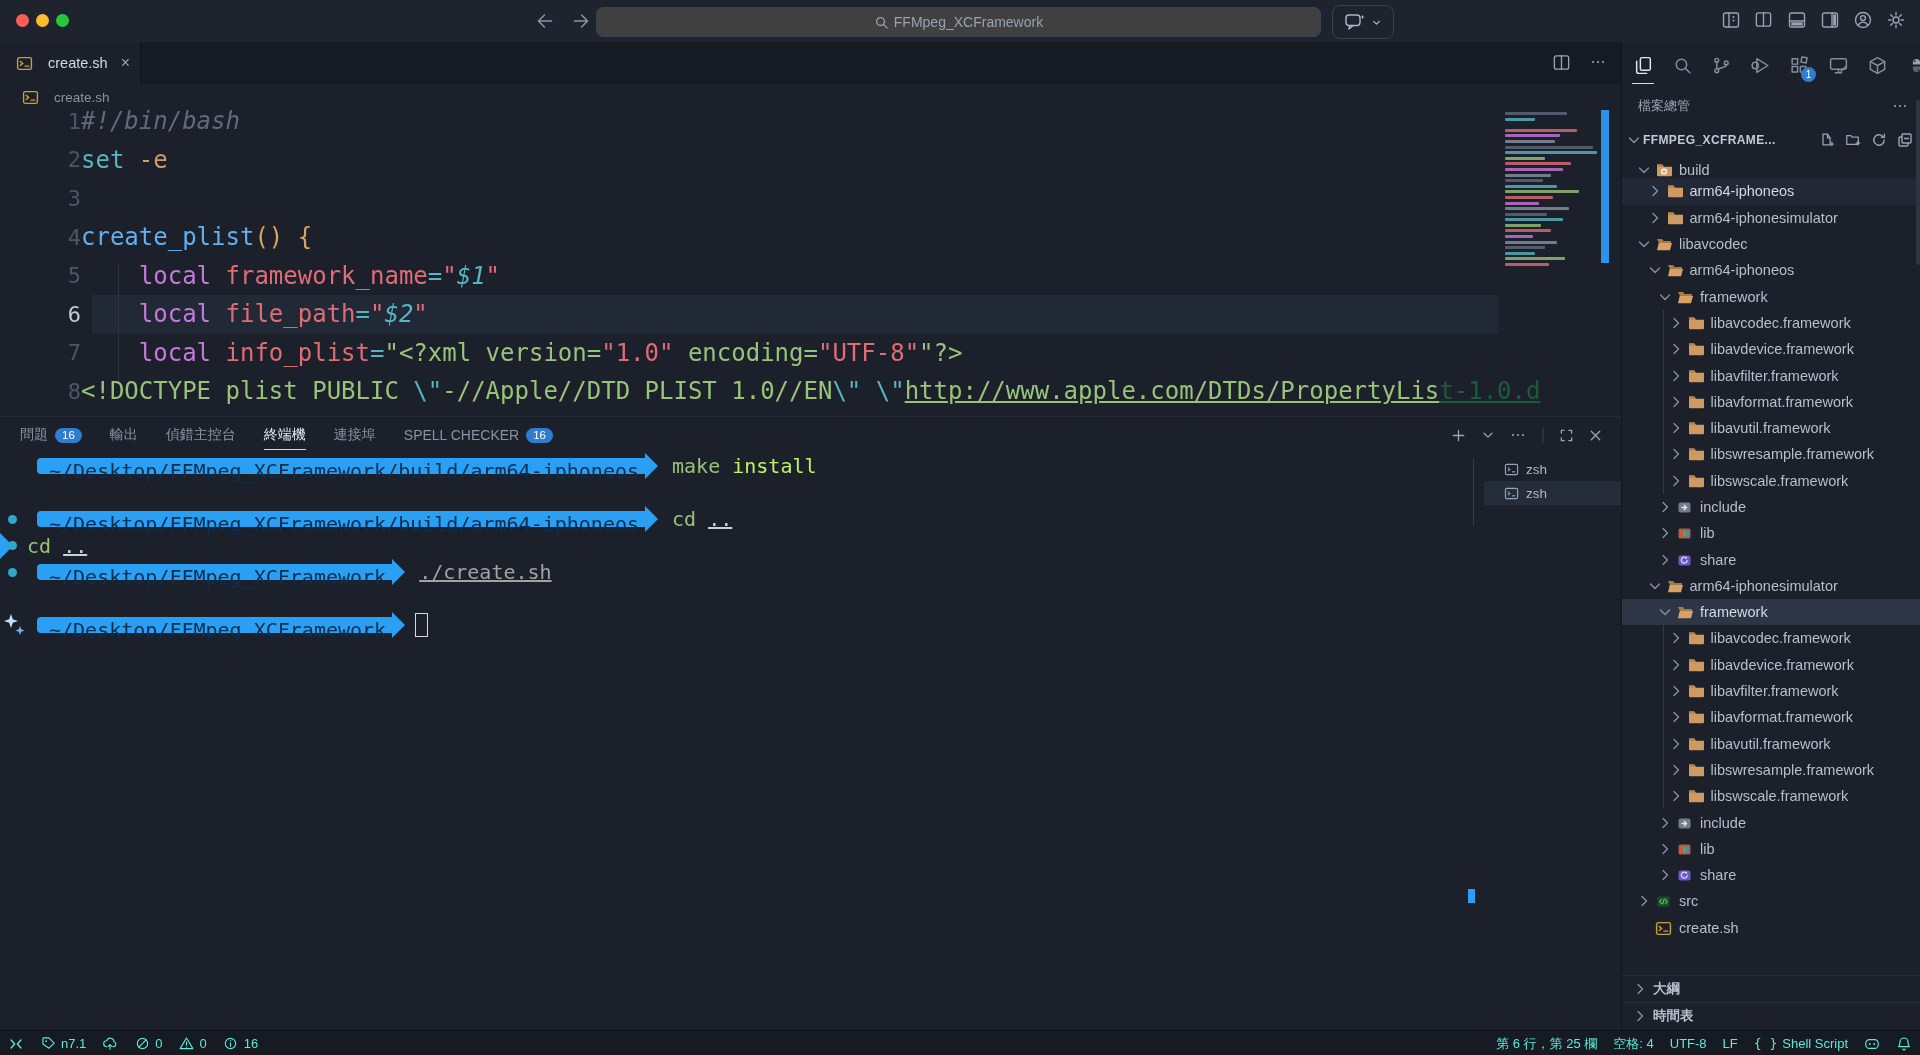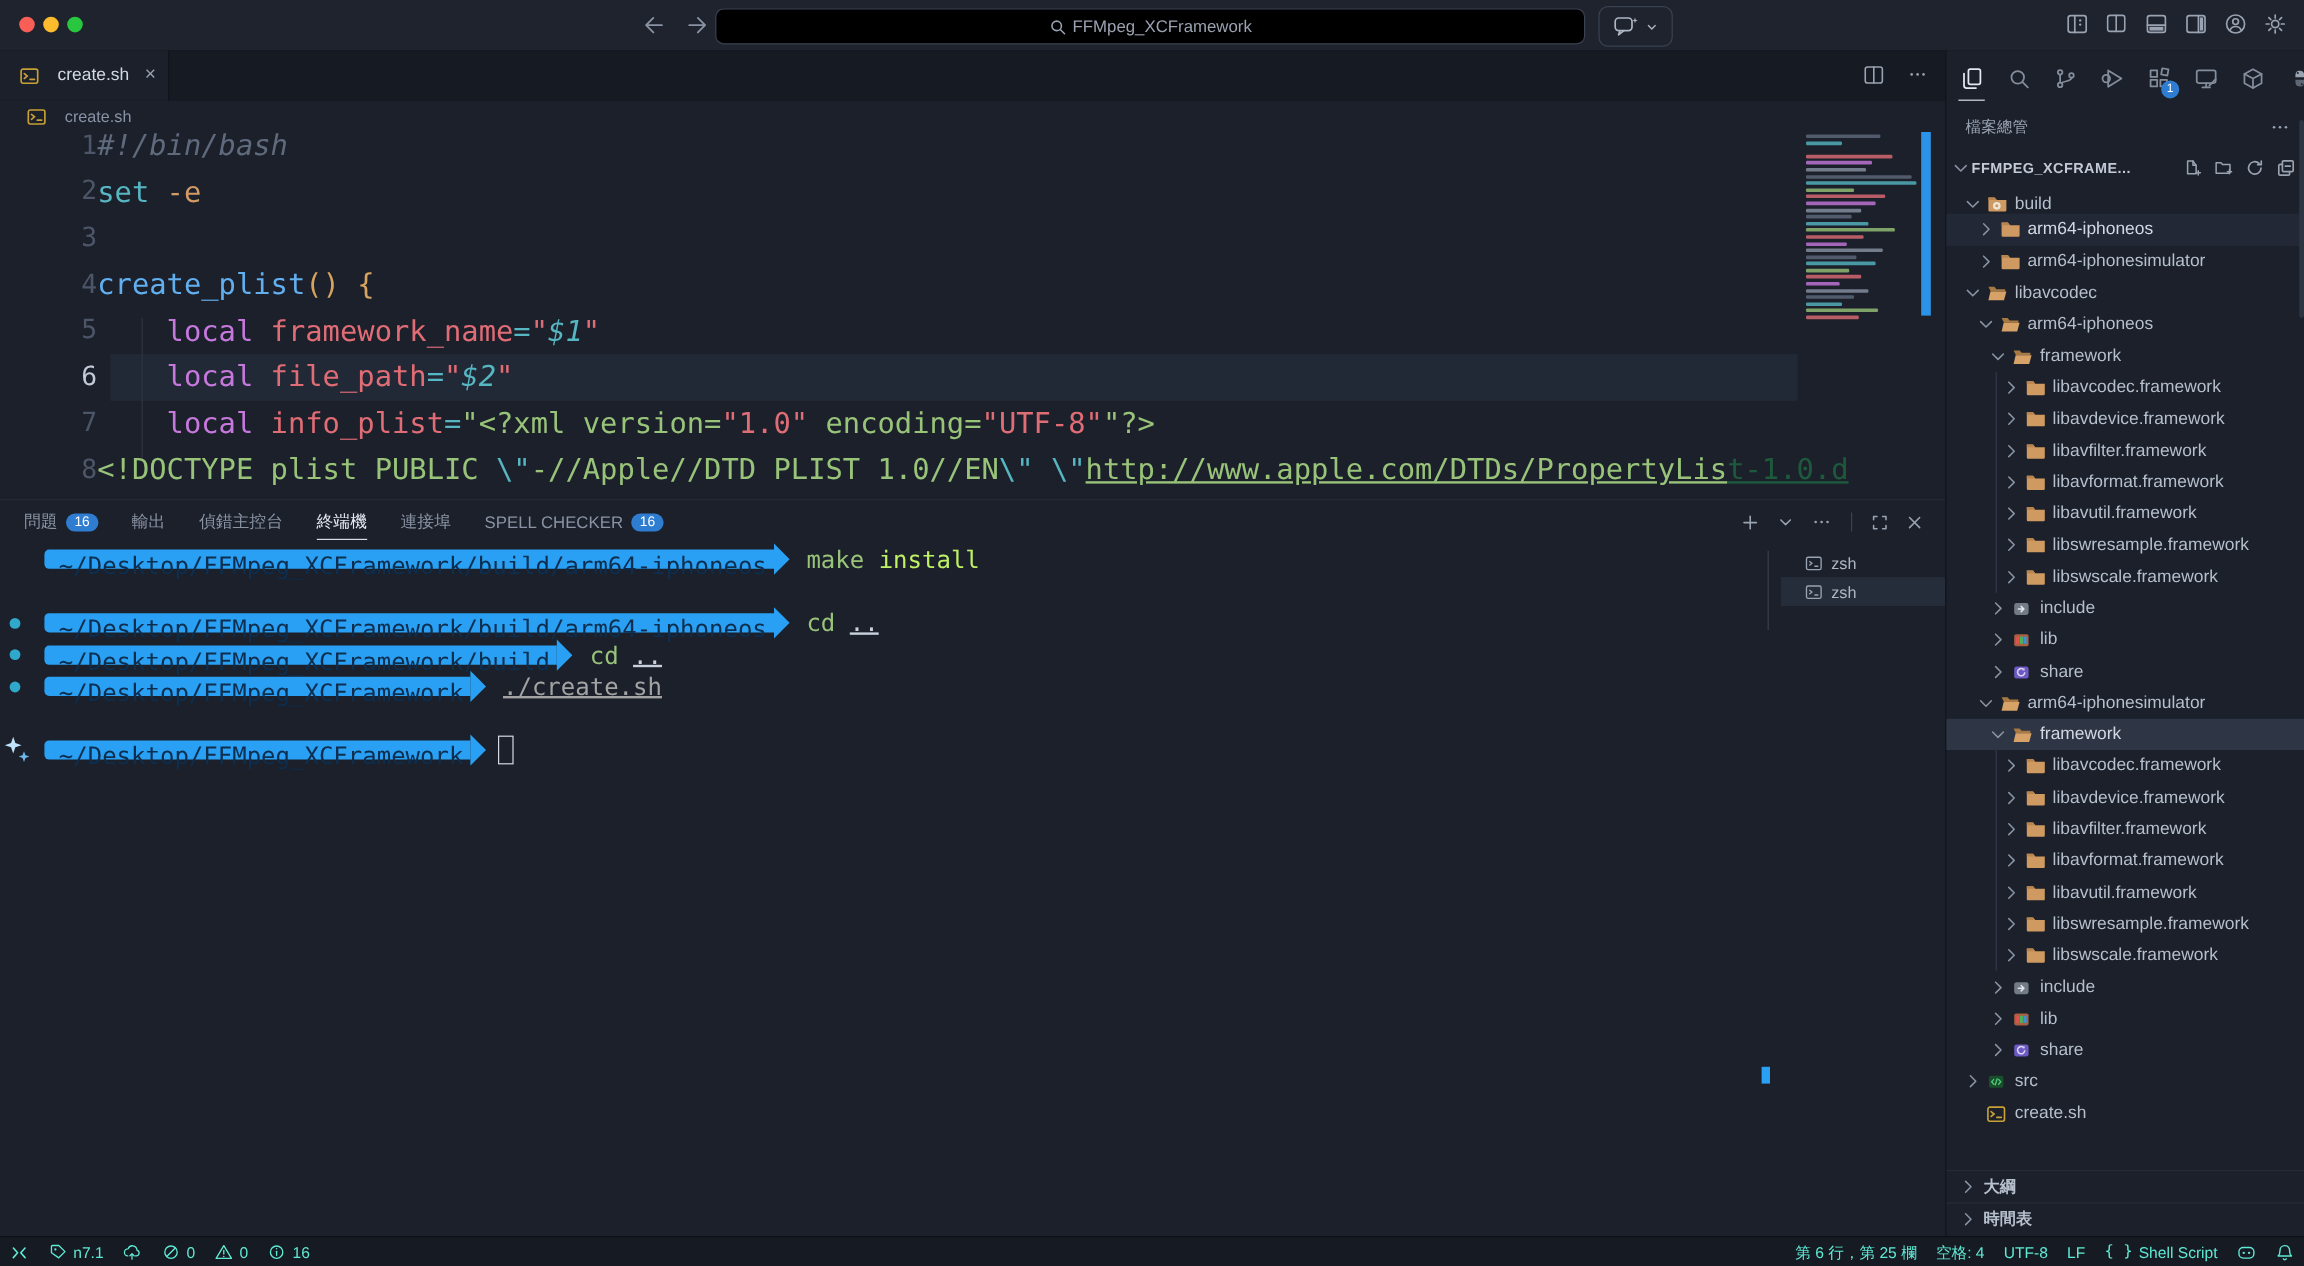--- a/index.html
+++ b/index.html
@@ -5,21 +5,21 @@
   html,body{margin:0;padding:0;background:#0d1016;}
   #app{position:relative;width:1920px;height:1055px;overflow:hidden;background:#1b202b;
        font-family:"Liberation Sans",sans-serif;color:#c5cdd9;font-size:14px;}
   .abs{position:absolute;}
   svg{display:block;}
 
   
   #titlebar{left:0;top:0;width:1920px;height:42px;background:#1e232d;border-bottom:1px solid #11141b;}
   .tl{position:absolute;top:14px;width:13px;height:13px;border-radius:50%;}
   #nav-back,#nav-forward{position:absolute;top:10px;width:22px;height:22px;color:#8a93a3;}
-  #searchbox{position:absolute;left:596px;top:7px;width:723px;height:28px;background:#000000;
+  #searchbox{position:absolute;left:596px;top:7px;width:723px;height:28px;background:#404040;
              border:1px solid #3a4150;border-radius:7px;display:flex;align-items:center;justify-content:center;
              color:#9aa2b1;font-size:14px;gap:5px;}
   #copilot-btn{position:absolute;left:1332px;top:5px;width:60px;height:32px;border:1px solid #3a4150;border-radius:8px;
              display:flex;align-items:center;justify-content:center;gap:4px;color:#aeb6c4;}
   #title-icons{position:absolute;right:14px;top:10px;display:flex;gap:13px;color:#9aa3b2;}
   #title-icons .ti{width:20px;height:20px;}
 
   
   #tabstrip{left:0;top:42px;width:1621px;height:42px;background:#161a23;border-bottom:1px solid #11141b;}
   .tab{position:absolute;left:0;top:0;width:141px;height:42px;background:#1b202b;border-right:1px solid #11141b;
@@ -378,21 +378,20 @@
         </div>
         <div class="trow-t"></div>
         <div class="trow-t">
           <span class="tdot"></span>
           <span class="pill">~/Desktop/FFMpeg_XCFramework/build/arm64-iphoneos</span>
           <span class="pill-arrow"></span>
           <span class="tcmd"><span class="t-green">cd</span><span class="t-fg"> </span><span class="t-link">..</span></span>
         </div>
         <div class="trow-t">
           <span class="tdot"></span>
-          <span class="pill">~/Desktop/FFMpeg_XCFramework/build</span>
           <span class="pill-arrow"></span>
           <span class="tcmd"><span class="t-green">cd</span><span class="t-fg"> </span><span class="t-link">..</span></span>
         </div>
         <div class="trow-t">
           <span class="tdot"></span>
           <span class="pill">~/Desktop/FFMpeg_XCFramework</span>
           <span class="pill-arrow"></span>
           <span class="tcmd"><span class="t-greenlink">./create.sh</span></span>
         </div>
         <div class="trow-t"></div>

